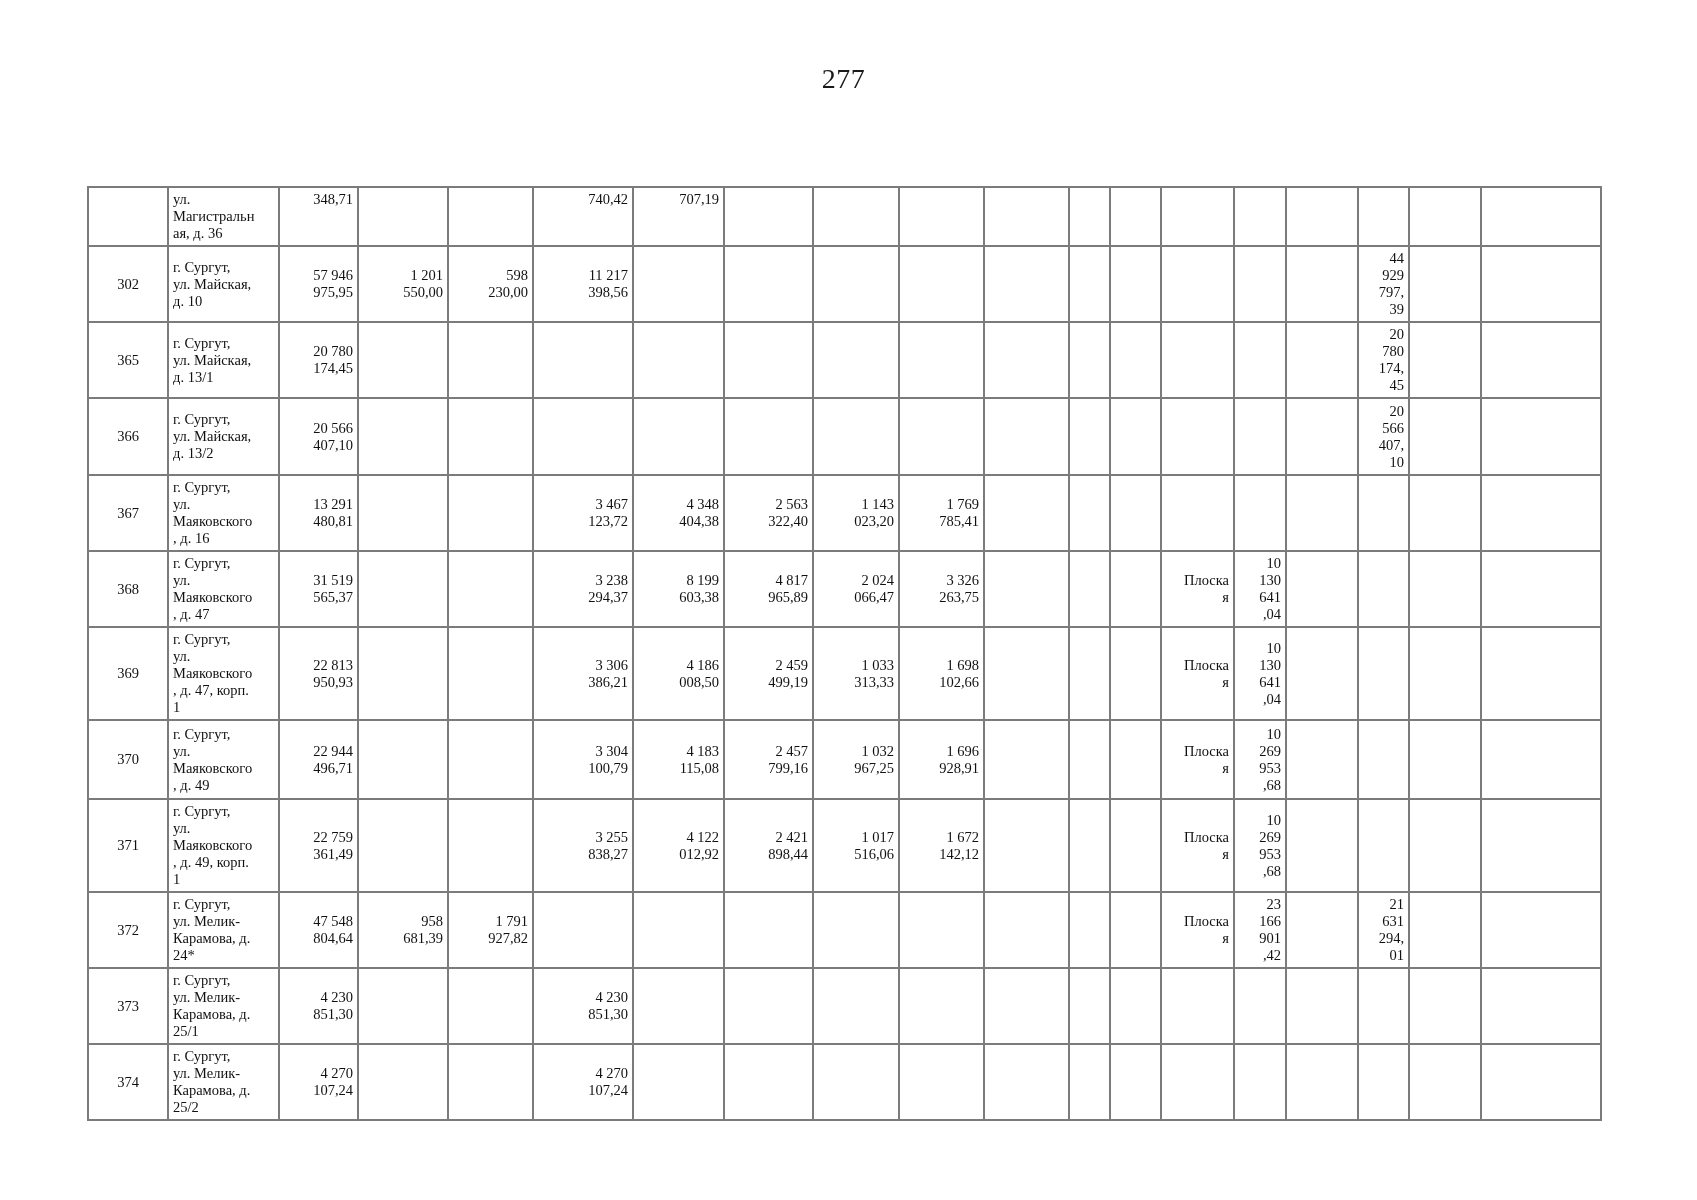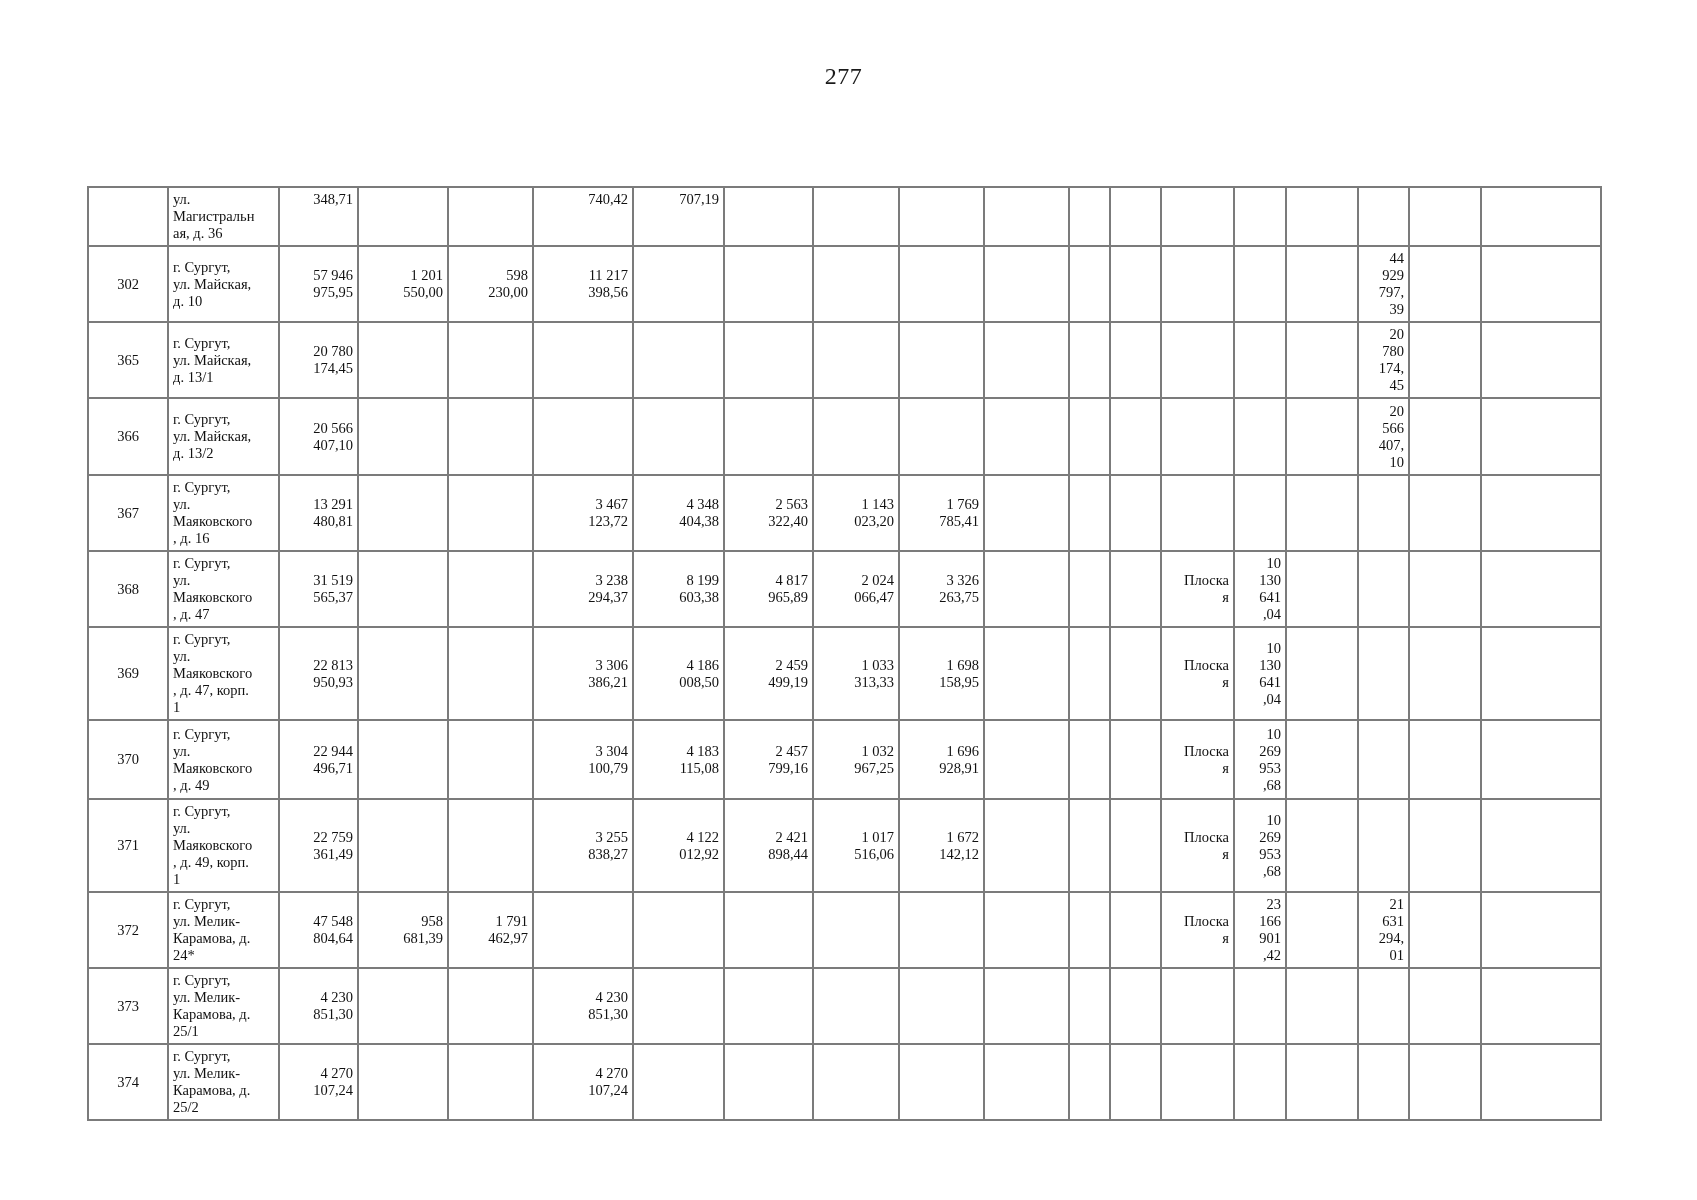--- a/index.html
+++ b/index.html
@@ -18,21 +18,21 @@
     height: 1200px;
     background: #ffffff;
     overflow: hidden;
   }
   .page-number {
     position: absolute;
     left: 87px;
     top: 63px;
     width: 1513px;
     text-align: center;
-    font-size: 24px;
+    font-size: 28px;
     color: #1a1a1a;
     letter-spacing: 0.5px;
   }
   table.doc-table {
     position: absolute;
     left: 87px;
     top: 138px;
     width: 1513px;
     border-collapse: collapse;
     table-layout: fixed;
@@ -267,21 +267,21 @@
           <td class="c-num"></td>
           <td class="c-num">3 306
 386,21</td>
           <td class="c-num">4 186
 008,50</td>
           <td class="c-num">2 459
 499,19</td>
           <td class="c-num">1 033
 313,33</td>
           <td class="c-num">1 698
-158,95</td>
+102,66</td>
           <td class="c-num"></td>
           <td class="c-num"></td>
           <td class="c-num"></td>
           <td class="c-num">Плоска
 я</td>
           <td class="c-num">10
 130
 641
 ,04</td>
           <td class="c-num"></td>
@@ -362,21 +362,21 @@
           <td class="c-idx">372</td>
           <td class="c-addr">г. Сургут,
 ул. Мелик-
 Карамова, д.
 24*</td>
           <td class="c-num">47 548
 804,64</td>
           <td class="c-num">958
 681,39</td>
           <td class="c-num">1 791
-462,97</td>
+927,82</td>
           <td class="c-num"></td>
           <td class="c-num"></td>
           <td class="c-num"></td>
           <td class="c-num"></td>
           <td class="c-num"></td>
           <td class="c-num"></td>
           <td class="c-num"></td>
           <td class="c-num"></td>
           <td class="c-num">Плоска
 я</td>

